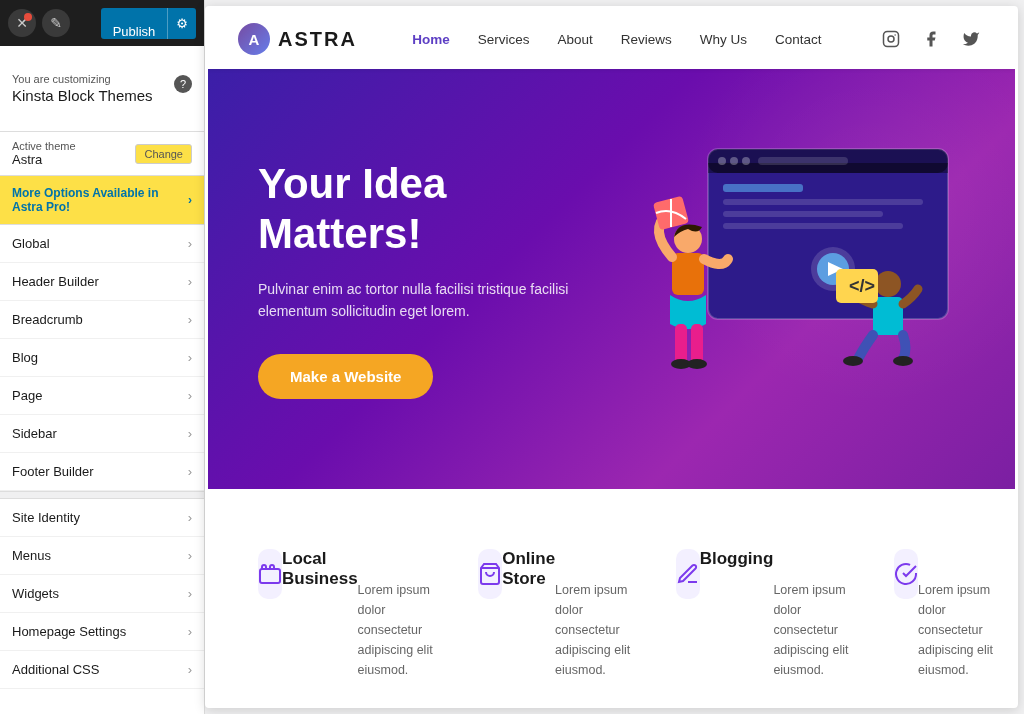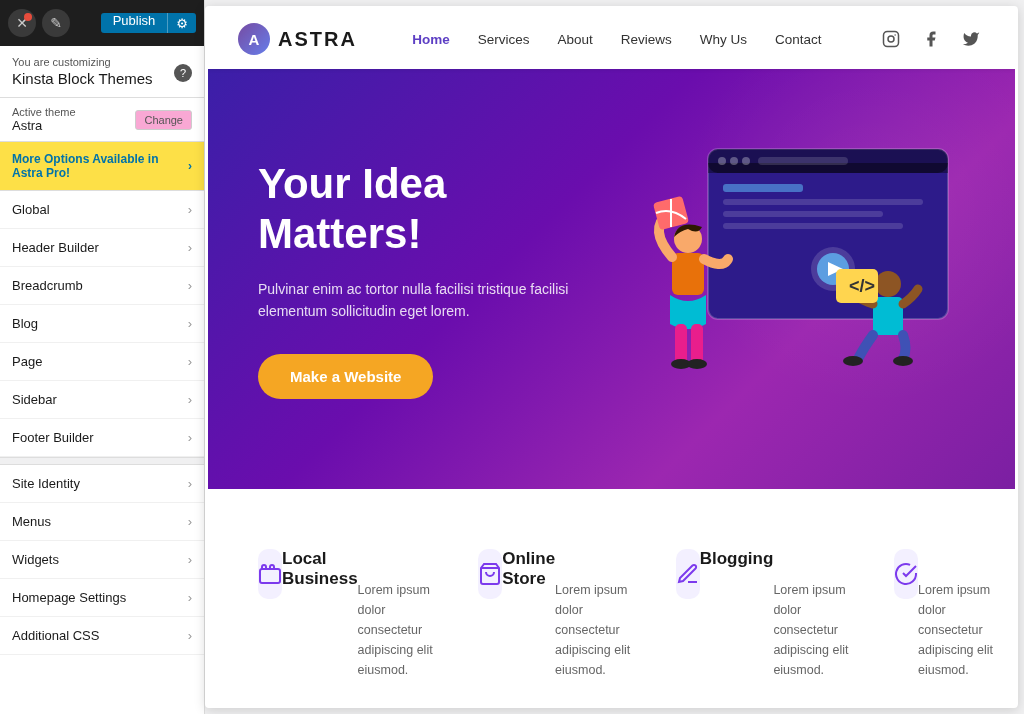--- a/index.html
+++ b/index.html
@@ -40,28 +40,28 @@
       cursor: pointer;
       flex-shrink: 0;
     }
 
     .top-bar-icon.close-x {
       position: relative;
     }
 
     .publish-btn {
       display: flex;
-      align-items: flex-start;
+      align-items: flex-end;
       margin-left: auto;
       background: #0073aa;
       color: #fff;
       border: none;
       border-radius: 3px;
       cursor: pointer;
-      height: 20px;
+      height: 31px;
       font-size: 12px;
       overflow: hidden;
     }
 
     .publish-btn .pub-label {
       padding: 0 12px;
       font-size: 13px;
       font-weight: 500;
     }
 
@@ -69,24 +69,24 @@
       border-left: 1px solid rgba(255,255,255,0.3);
       padding: 0 8px;
       height: 100%;
       display: flex;
       align-items: center;
       font-size: 13px;
     }
 
     .customizing-info {
       background: #fff;
-      padding: 10px 12px;
+      padding: 27px 12px;
       border-bottom: 1px solid #ddd;
       display: flex;
-      align-items: center;
+      align-items: flex-start;
       justify-content: space-between;
     }
 
     .customizing-info .label {
       font-size: 11px;
       color: #555;
     }
 
     .customizing-info .site-name {
       font-size: 15px;
@@ -123,21 +123,21 @@
       font-size: 11px;
       color: #555;
     }
 
     .active-theme .theme-name {
       font-size: 13px;
       color: #1a1a1a;
     }
 
     .change-btn {
-      background: #f9a8d4;
+      background: #fde047;
       border: 1px solid #ccc;
       border-radius: 3px;
       font-size: 11px;
       color: #555;
       padding: 3px 8px;
       cursor: pointer;
     }
 
     .astra-pro-banner {
       background: #fde047;

